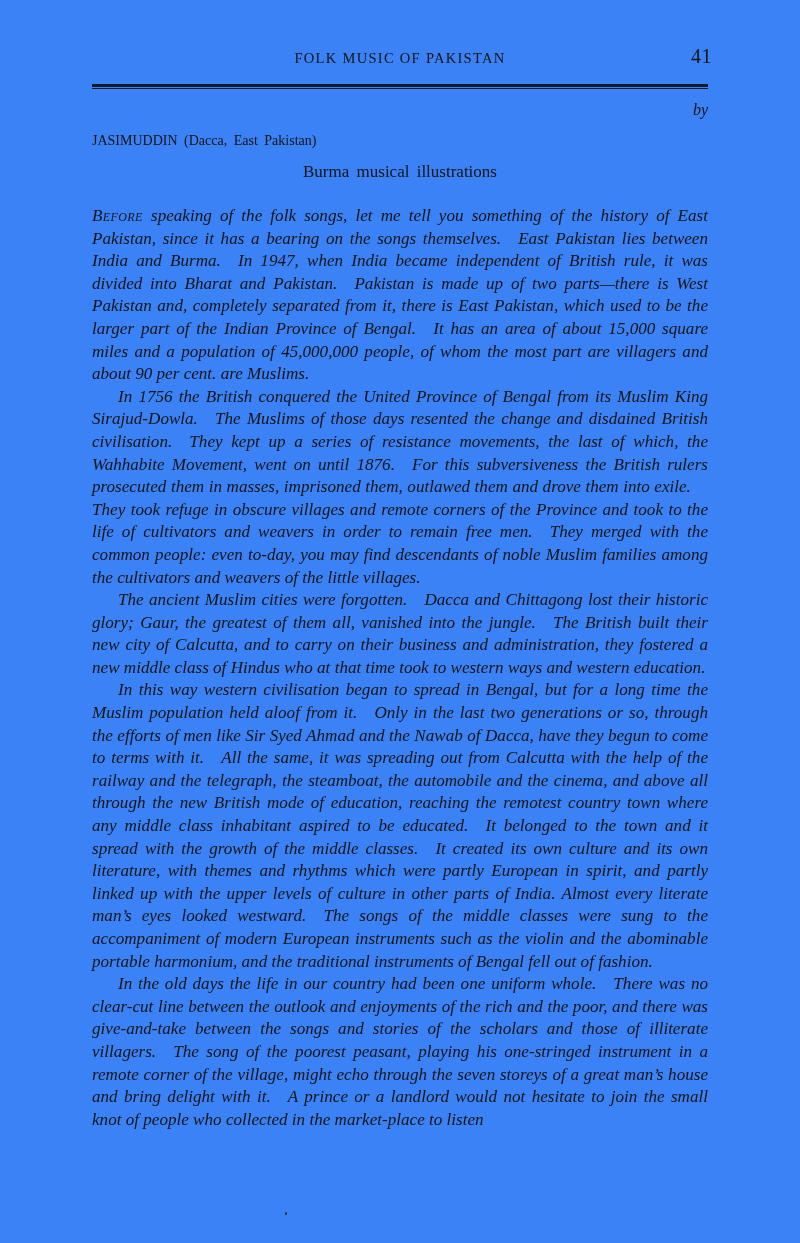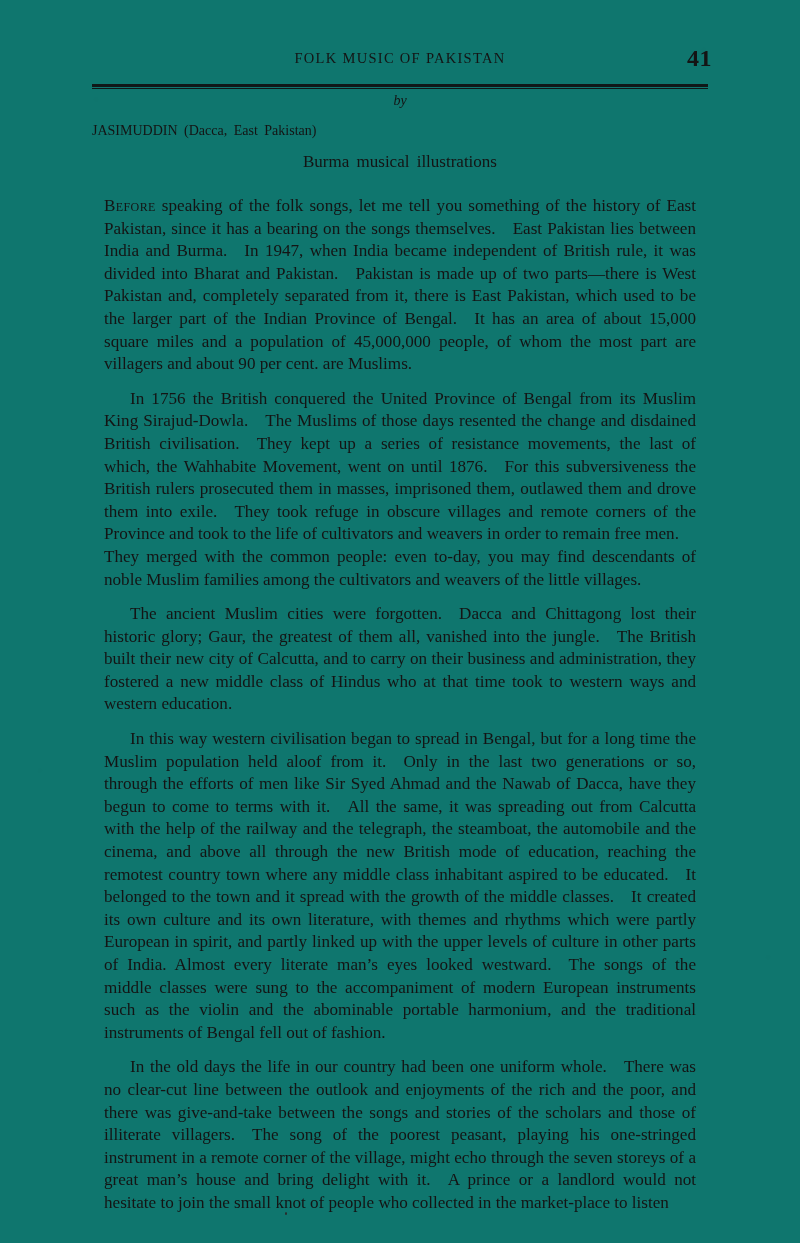--- a/index.html
+++ b/index.html
@@ -9,21 +9,21 @@
   }
   body {
     font-family: "Liberation Serif", "DejaVu Serif", serif;
     color: #141414;
   }
 
   .page {
     position: relative;
     width: 800px;
     height: 1243px;
-    background: #0f766e;
+    background: #3b82f6;
     overflow: hidden;
   }
 
   
   .paper-tone {
     position: absolute;
     inset: 0;
     background:
       radial-gradient(circle at 12% 8%, rgba(0,0,0,0.012) 0 2px, transparent 3px),
       radial-gradient(circle at 88% 4%, rgba(0,0,0,0.010) 0 2px, transparent 3px),
@@ -54,22 +54,22 @@
     font-size: 14.5px;
     letter-spacing: 1.3px;
     font-variant: small-caps;
     text-transform: uppercase;
     white-space: nowrap;
   }
   .folio {
     position: absolute;
     right: -4px;
     top: -5px;
-    font-size: 24px;
-    font-weight: 700;
+    font-size: 20px;
+    font-weight: 400;
     letter-spacing: 0.5px;
   }
 
   .double-rule {
     margin-top: 4px;
     height: 5px;
     border-top: 3px solid #111;
     border-bottom: 1px solid #111;
     box-sizing: border-box;
     opacity: 0.92;
@@ -78,24 +78,24 @@
   
   .article-title {
     margin-top: 26px;
     text-align: center;
     font-size: 26px;
     letter-spacing: 1.2px;
     word-spacing: 5px;
     white-space: nowrap;
   }
   .byline-by {
-    margin-top: 4px;
-    text-align: center;
+    margin-top: 12px;
+    text-align: right;
     font-style: italic;
-    font-size: 14px;
+    font-size: 16px;
   }
   .byline-author {
     margin-top: 14px;
     text-align: left;
     font-size: 14px;
     word-spacing: 3px;
   }
   .subtitle {
     margin-top: 13px;
     text-align: center;
@@ -106,22 +106,23 @@
   
   .body-text {
     margin-top: 23px;
     font-size: 17.1px;
     line-height: 22.6px;
     text-align: justify;
     text-justify: inter-word;
     hyphens: none;
   }
   .body-text p {
-    margin: 12px;
+    margin: 0;
     text-indent: 26px;
+    font-style: italic;
   }
   .body-text p.first {
     text-indent: 0;
   }
   .smallcaps {
     font-variant: small-caps;
     letter-spacing: 0.4px;
   }
 
   .speck {

